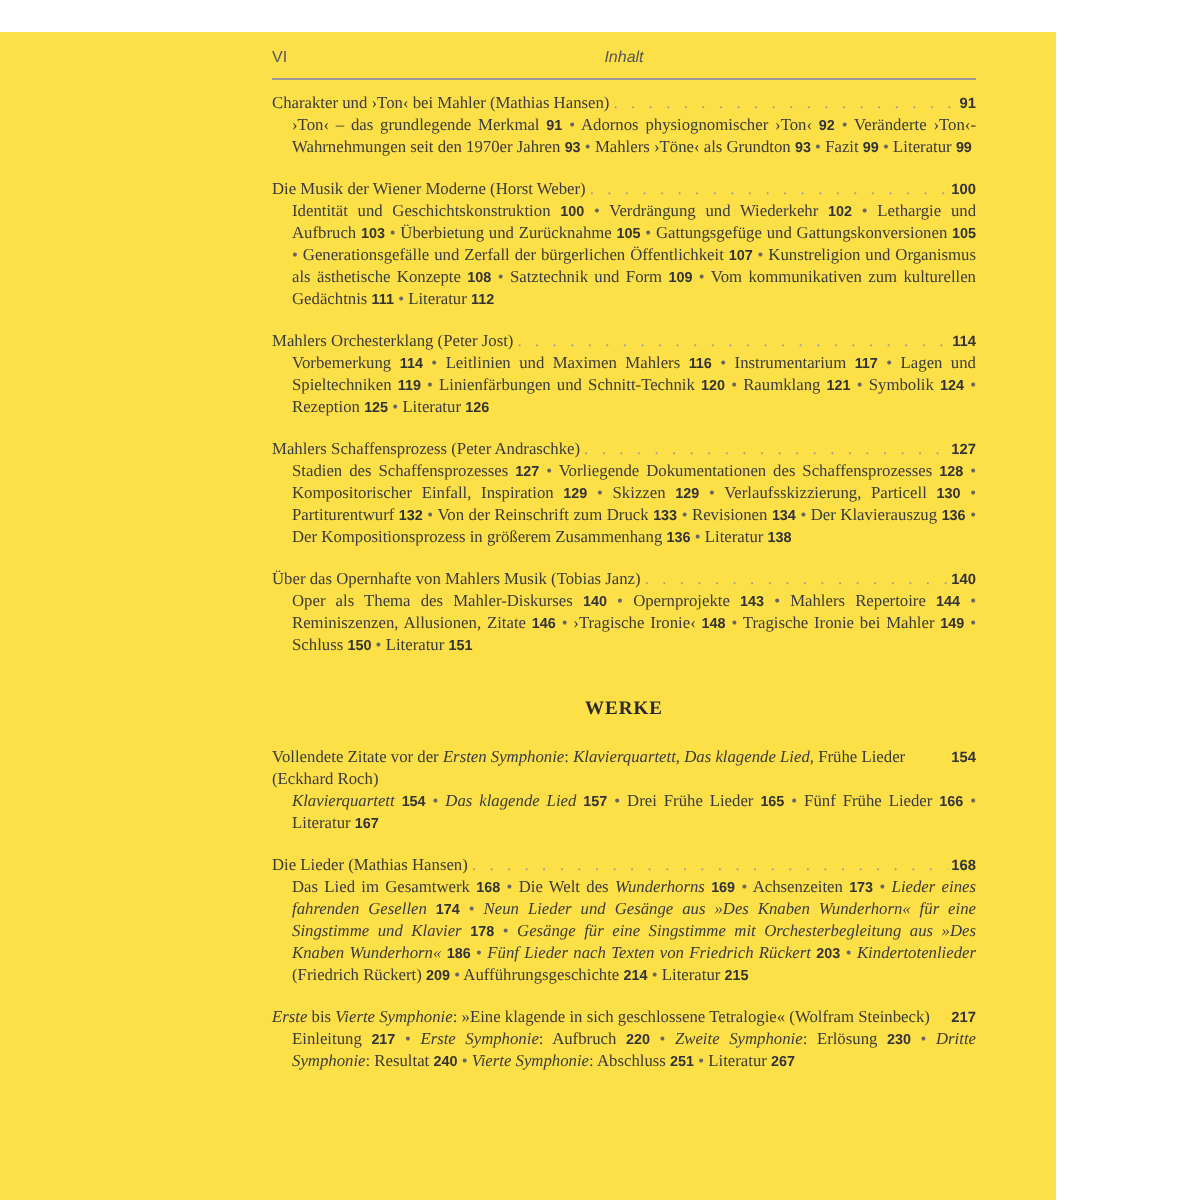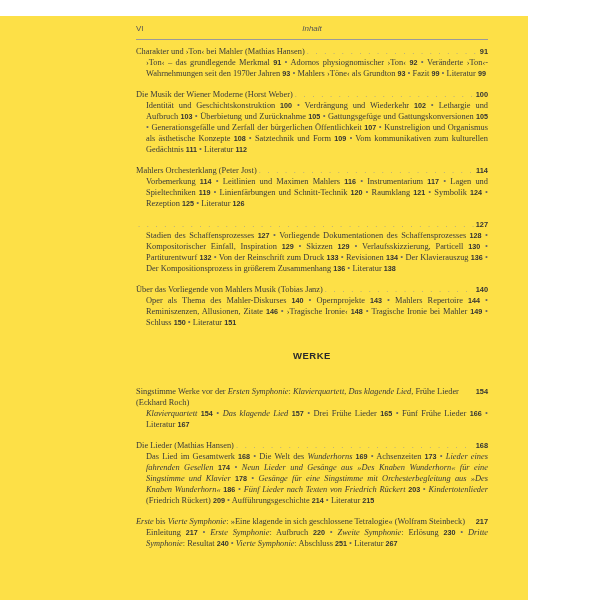--- a/index.html
+++ b/index.html
@@ -16,22 +16,22 @@
   .entry-head .title { white-space: nowrap; }
   .entry-head .title.wrap { white-space: normal; }
   .entry-head .leader { flex: 1; overflow: hidden; white-space: nowrap; color: #9a9a9a; margin: 0 2px; letter-spacing: 2.3px; }
   .entry-head .leader::before { content: ". . . . . . . . . . . . . . . . . . . . . . . . . . . . . . . . . . . . . . . . . . . . . . . . . . . . . . . . . . . . . . . . . . . . . . . . . . . . . . . . . ."; }
   .entry-head .leader.none::before { content: ""; }
   .entry-head .pnum { font-family: "Liberation Sans", sans-serif; font-weight: bold; font-size: 7.4px; color: #333; }
   .sub { padding-left: 10px; text-align: justify; }
   .n { font-family: "Liberation Sans", sans-serif; font-weight: bold; font-size: 7.2px; color: #333; }
   .i { font-style: italic; }
   .sep { color: #666; }
-  .section-heading { text-align: center; font-family: Liberation Sans, sans-serif; font-weight: bold;
-    font-size: 9.5px; letter-spacing: 0.5px; color: #2a2a2a; margin: 22px 0 25px 0; }
+  .section-heading { text-align: center; font-family: Liberation Serif, serif; font-weight: bold;
+    font-size: 9.5px; letter-spacing: 0.5px; color: #2a2a2a; margin: 22px 0 12px 0; }
 </style>
 </head>
 <body>
 
 <div class="page">
   <div class="runhead">
     <span class="pg">VI</span>
     <span class="ttl">Inhalt</span>
   </div>
   <div class="toc" id="toc">
@@ -54,37 +54,38 @@
       <div class="entry">
         <div class="entry-head">
           <span class="title"><span>Mahlers Orchesterklang (Peter Jost)</span></span>
           <span class="leader"></span>
           <span class="pnum">114</span>
         </div>
         <div class="sub"><span>Vorbemerkung </span><span class="n">114</span><span class="sep"> • </span><span>Leitlinien und Maximen Mahlers </span><span class="n">116</span><span class="sep"> • </span><span>Instrumentarium </span><span class="n">117</span><span class="sep"> • </span><span>Lagen und Spieltechniken </span><span class="n">119</span><span class="sep"> • </span><span>Linienfärbungen und Schnitt-Technik </span><span class="n">120</span><span class="sep"> • </span><span>Raumklang </span><span class="n">121</span><span class="sep"> • </span><span>Symbolik </span><span class="n">124</span><span class="sep"> • </span><span>Rezeption </span><span class="n">125</span><span class="sep"> • </span><span>Literatur </span><span class="n">126</span></div>
       </div>
       <div class="entry">
         <div class="entry-head">
+          <span class="title"><span>Mahlers Schaffensprozess (Peter Andraschke)</span></span>
           <span class="leader"></span>
           <span class="pnum">127</span>
         </div>
         <div class="sub"><span>Stadien des Schaffensprozesses </span><span class="n">127</span><span class="sep"> • </span><span>Vorliegende Dokumentationen des Schaffensprozesses </span><span class="n">128</span><span class="sep"> • </span><span>Kompositorischer Einfall, Inspiration </span><span class="n">129</span><span class="sep"> • </span><span>Skizzen </span><span class="n">129</span><span class="sep"> • </span><span>Verlaufsskizzierung, Particell </span><span class="n">130</span><span class="sep"> • </span><span>Partiturentwurf </span><span class="n">132</span><span class="sep"> • </span><span>Von der Reinschrift zum Druck </span><span class="n">133</span><span class="sep"> • </span><span>Revisionen </span><span class="n">134</span><span class="sep"> • </span><span>Der Klavierauszug </span><span class="n">136</span><span class="sep"> • </span><span>Der Kompositionsprozess in größerem Zusammenhang </span><span class="n">136</span><span class="sep"> • </span><span>Literatur </span><span class="n">138</span></div>
       </div>
       <div class="entry">
         <div class="entry-head">
-          <span class="title"><span>Über das Vorliegende von Mahlers Musik (Tobias Janz)</span></span>
+          <span class="title"><span>Über das Opernhafte von Mahlers Musik (Tobias Janz)</span></span>
           <span class="leader"></span>
           <span class="pnum">140</span>
         </div>
         <div class="sub"><span>Oper als Thema des Mahler-Diskurses </span><span class="n">140</span><span class="sep"> • </span><span>Opernprojekte </span><span class="n">143</span><span class="sep"> • </span><span>Mahlers Repertoire </span><span class="n">144</span><span class="sep"> • </span><span>Reminiszenzen, Allusionen, Zitate </span><span class="n">146</span><span class="sep"> • </span><span>›Tragische Ironie‹ </span><span class="n">148</span><span class="sep"> • </span><span>Tragische Ironie bei Mahler </span><span class="n">149</span><span class="sep"> • </span><span>Schluss </span><span class="n">150</span><span class="sep"> • </span><span>Literatur </span><span class="n">151</span></div>
       </div>
       <div class="section-heading">WERKE</div>
       <div class="entry">
         <div class="entry-head">
-          <span class="title wrap"><span>Singstimme Werke vor der </span><span class="i">Ersten Symphonie</span><span>: </span><span class="i">Klavierquartett</span><span>, </span><span class="i">Das klagende Lied</span><span>, Frühe Lieder (Eckhard Roch)</span></span>
+          <span class="title wrap"><span>Vollendete Zitate vor der </span><span class="i">Ersten Symphonie</span><span>: </span><span class="i">Klavierquartett</span><span>, </span><span class="i">Das klagende Lied</span><span>, Frühe Lieder (Eckhard Roch)</span></span>
           <span class="leader"></span>
           <span class="pnum">154</span>
         </div>
         <div class="sub"><span class="i">Klavierquartett</span><span> </span><span class="n">154</span><span class="sep"> • </span><span class="i">Das klagende Lied</span><span> </span><span class="n">157</span><span class="sep"> • </span><span>Drei Frühe Lieder </span><span class="n">165</span><span class="sep"> • </span><span>Fünf Frühe Lieder </span><span class="n">166</span><span class="sep"> • </span><span>Literatur </span><span class="n">167</span></div>
       </div>
       <div class="entry">
         <div class="entry-head">
           <span class="title"><span>Die Lieder (Mathias Hansen)</span></span>
           <span class="leader"></span>
           <span class="pnum">168</span>

